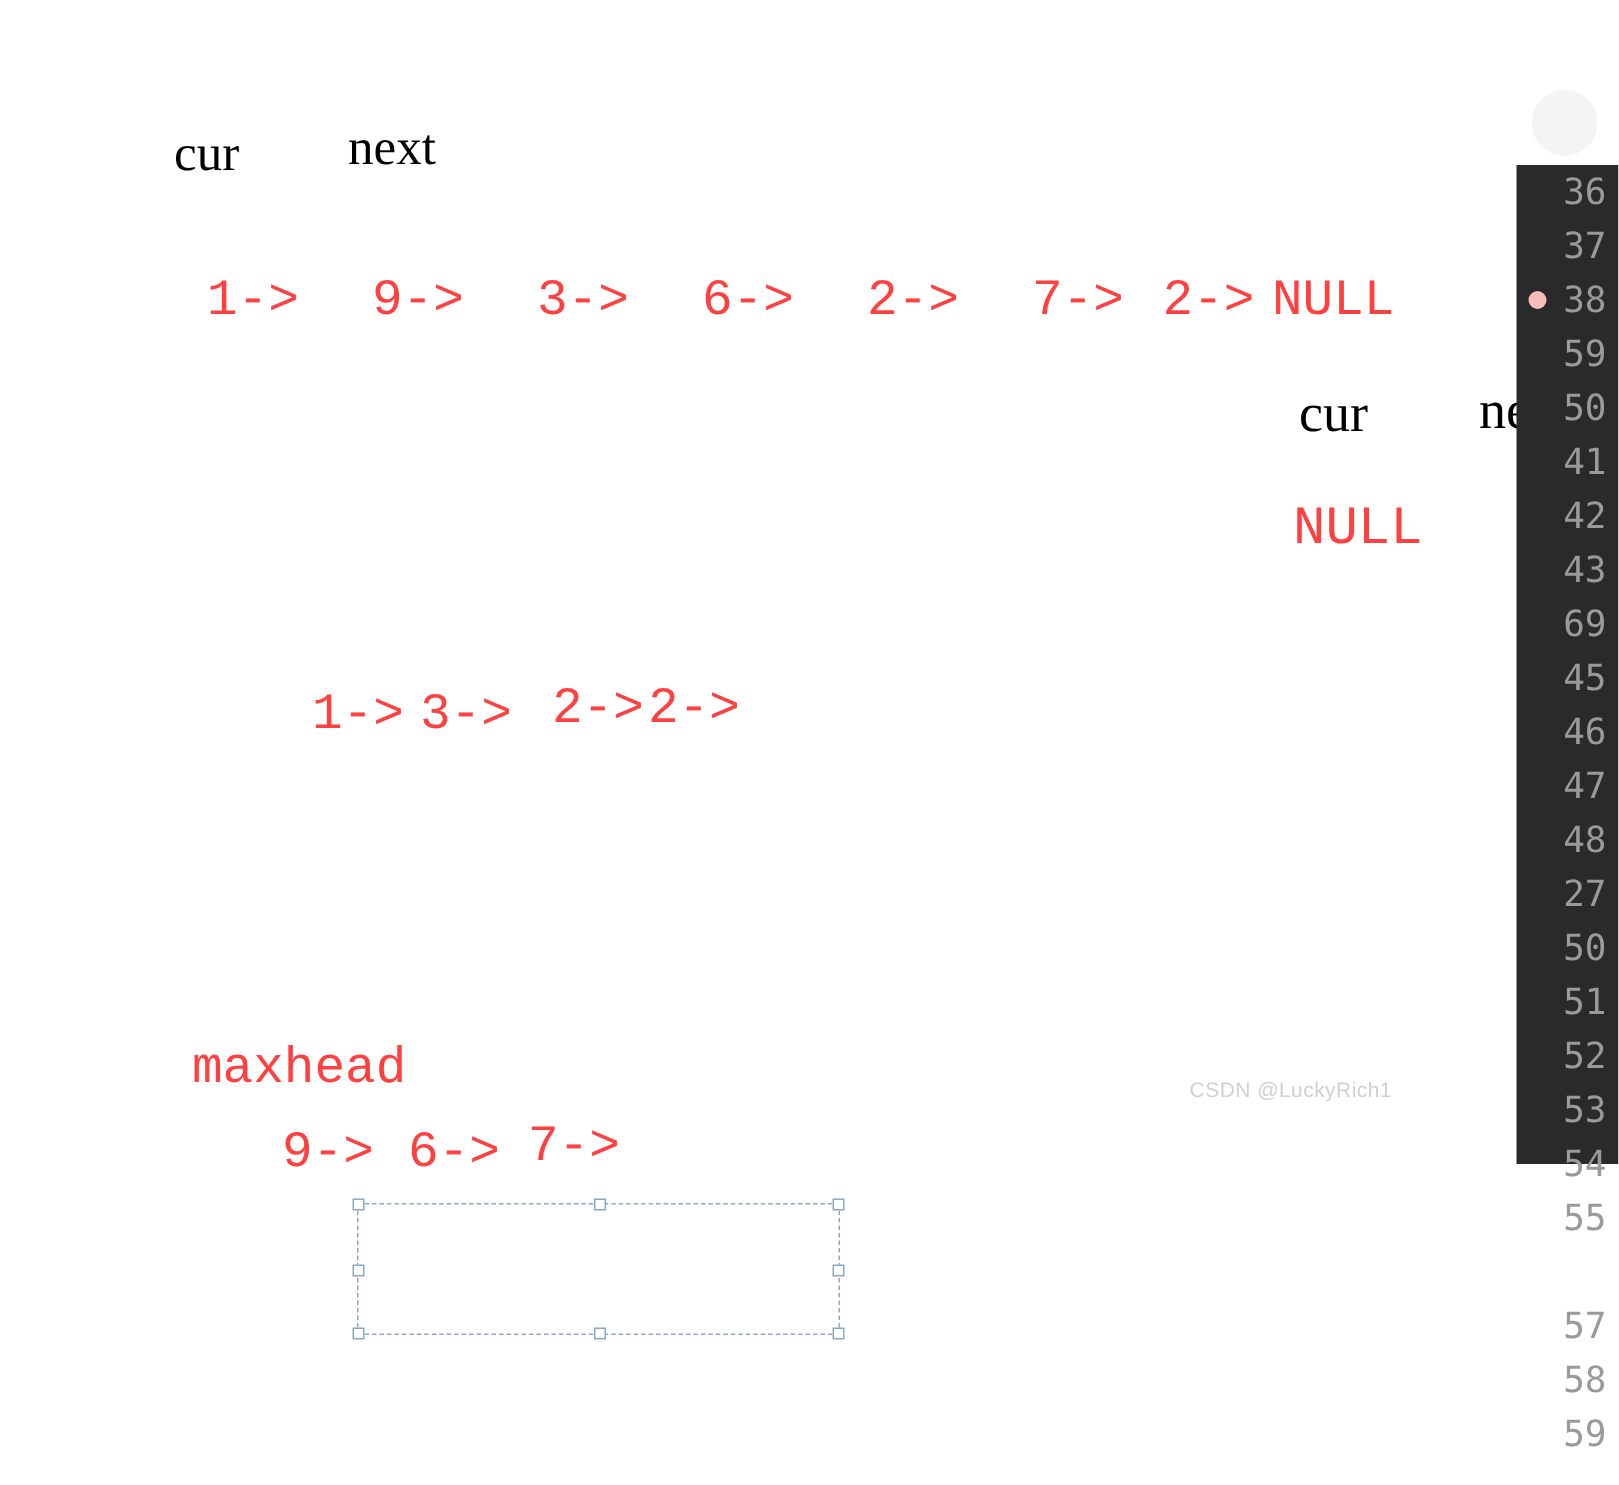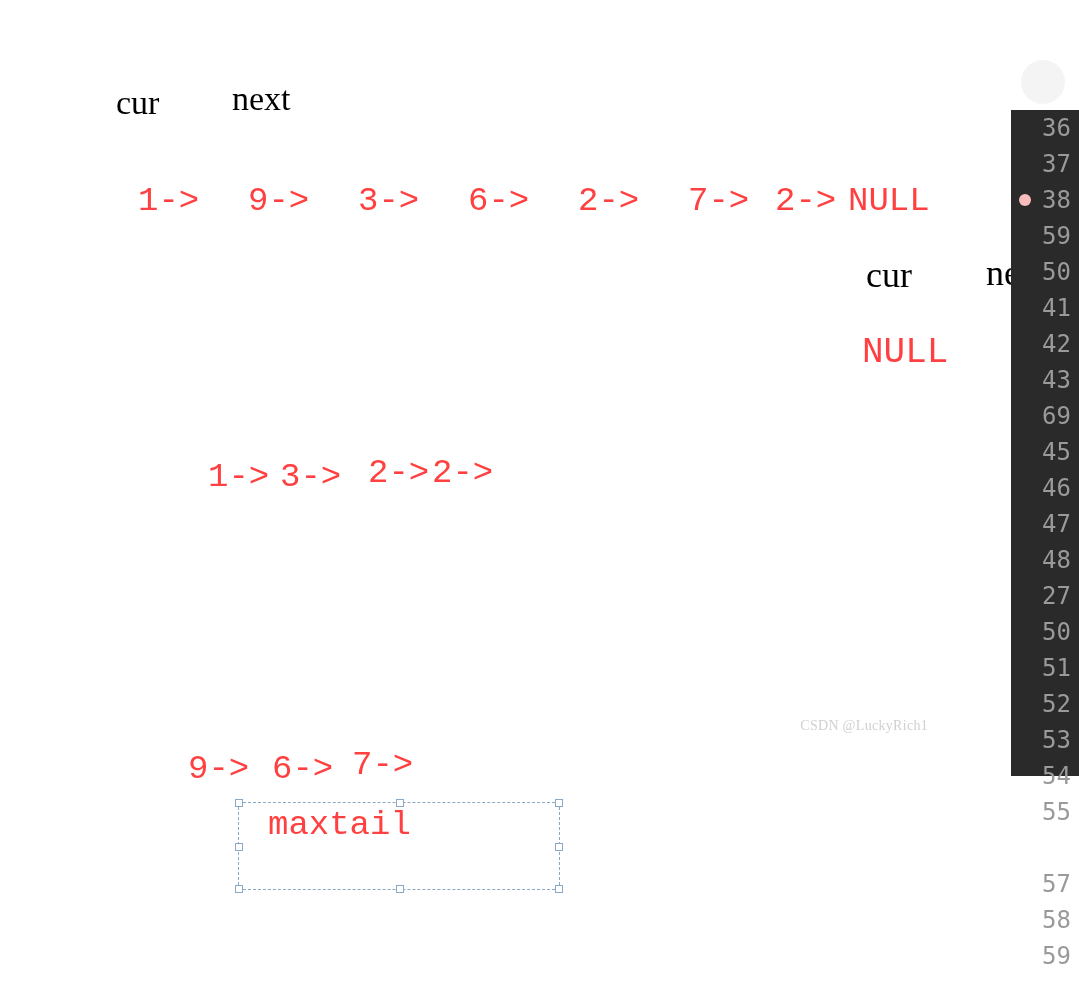--- a/index.html
+++ b/index.html
@@ -91,21 +91,21 @@
     position: absolute;
     width: 6px;
     height: 6px;
     border: 1px solid #8aa9c7;
     background: #fff;
   }
   .watermark {
     position: absolute;
     right: 72px;
     bottom: 6px;
-    font-family: Liberation Serif, serif;
+    font-family: Liberation Sans, sans-serif;
     font-size: 14px;
     color: #d0d0d0;
     letter-spacing: 0.3px;
   }
   .ibeam {
     position: absolute;
     width: 16px;
     height: 34px;
   }
   .ibeam:before, .ibeam:after, .ibeam .bar {
@@ -139,35 +139,35 @@
   <div class="ibeam" style="left:1060px; top:244px;">
       <span class="bar"></span>
     </div>
   <div class="lbl red" style="left:862px; top:320px; font-size:36px;">NULL</div>
 
   <div class="lbl red" style="left:208px; top:446px;">1-&gt;</div>
   <div class="lbl red" style="left:280px; top:446px;">3-&gt;</div>
   <div class="lbl red" style="left:368px; top:442px;">2-&gt;</div>
   <div class="lbl red" style="left:432px; top:442px;">2-&gt;</div>
 
+  <div class="lbl red" style="left:128px; top:682px;">maxhead</div>
   <div class="lbl red" style="left:188px; top:738px;">9-&gt;</div>
   <div class="lbl red" style="left:272px; top:738px;">6-&gt;</div>
   <div class="lbl red" style="left:352px; top:734px;">7-&gt;</div>
 
   <div class="textbox" style="left:238px; top:790px; width:320px; height:86px;">
     <div class="handle" style="left:-4px; top:-4px;"></div>
     <div class="handle" style="left:50%; top:-4px; margin-left:-3px;"></div>
     <div class="handle" style="right:-4px; top:-4px;"></div>
     <div class="handle" style="left:-4px; top:50%; margin-top:-3px;"></div>
     <div class="handle" style="right:-4px; top:50%; margin-top:-3px;"></div>
     <div class="handle" style="left:-4px; bottom:-4px;"></div>
     <div class="handle" style="left:50%; bottom:-4px; margin-left:-3px;"></div>
     <div class="handle" style="right:-4px; bottom:-4px;"></div>
   </div>
-  <div class="lbl red" style="left:268px; top:794px;">maxtail</div>
 
   <div class="watermark">CSDN @LuckyRich1</div>
 </div>
 
 <div class="sidebar">
   <div class="sidebar-top">
     <div class="circle"></div>
   </div>
   <div class="gutter" id="gutter">
       <div class="ln">36</div>

